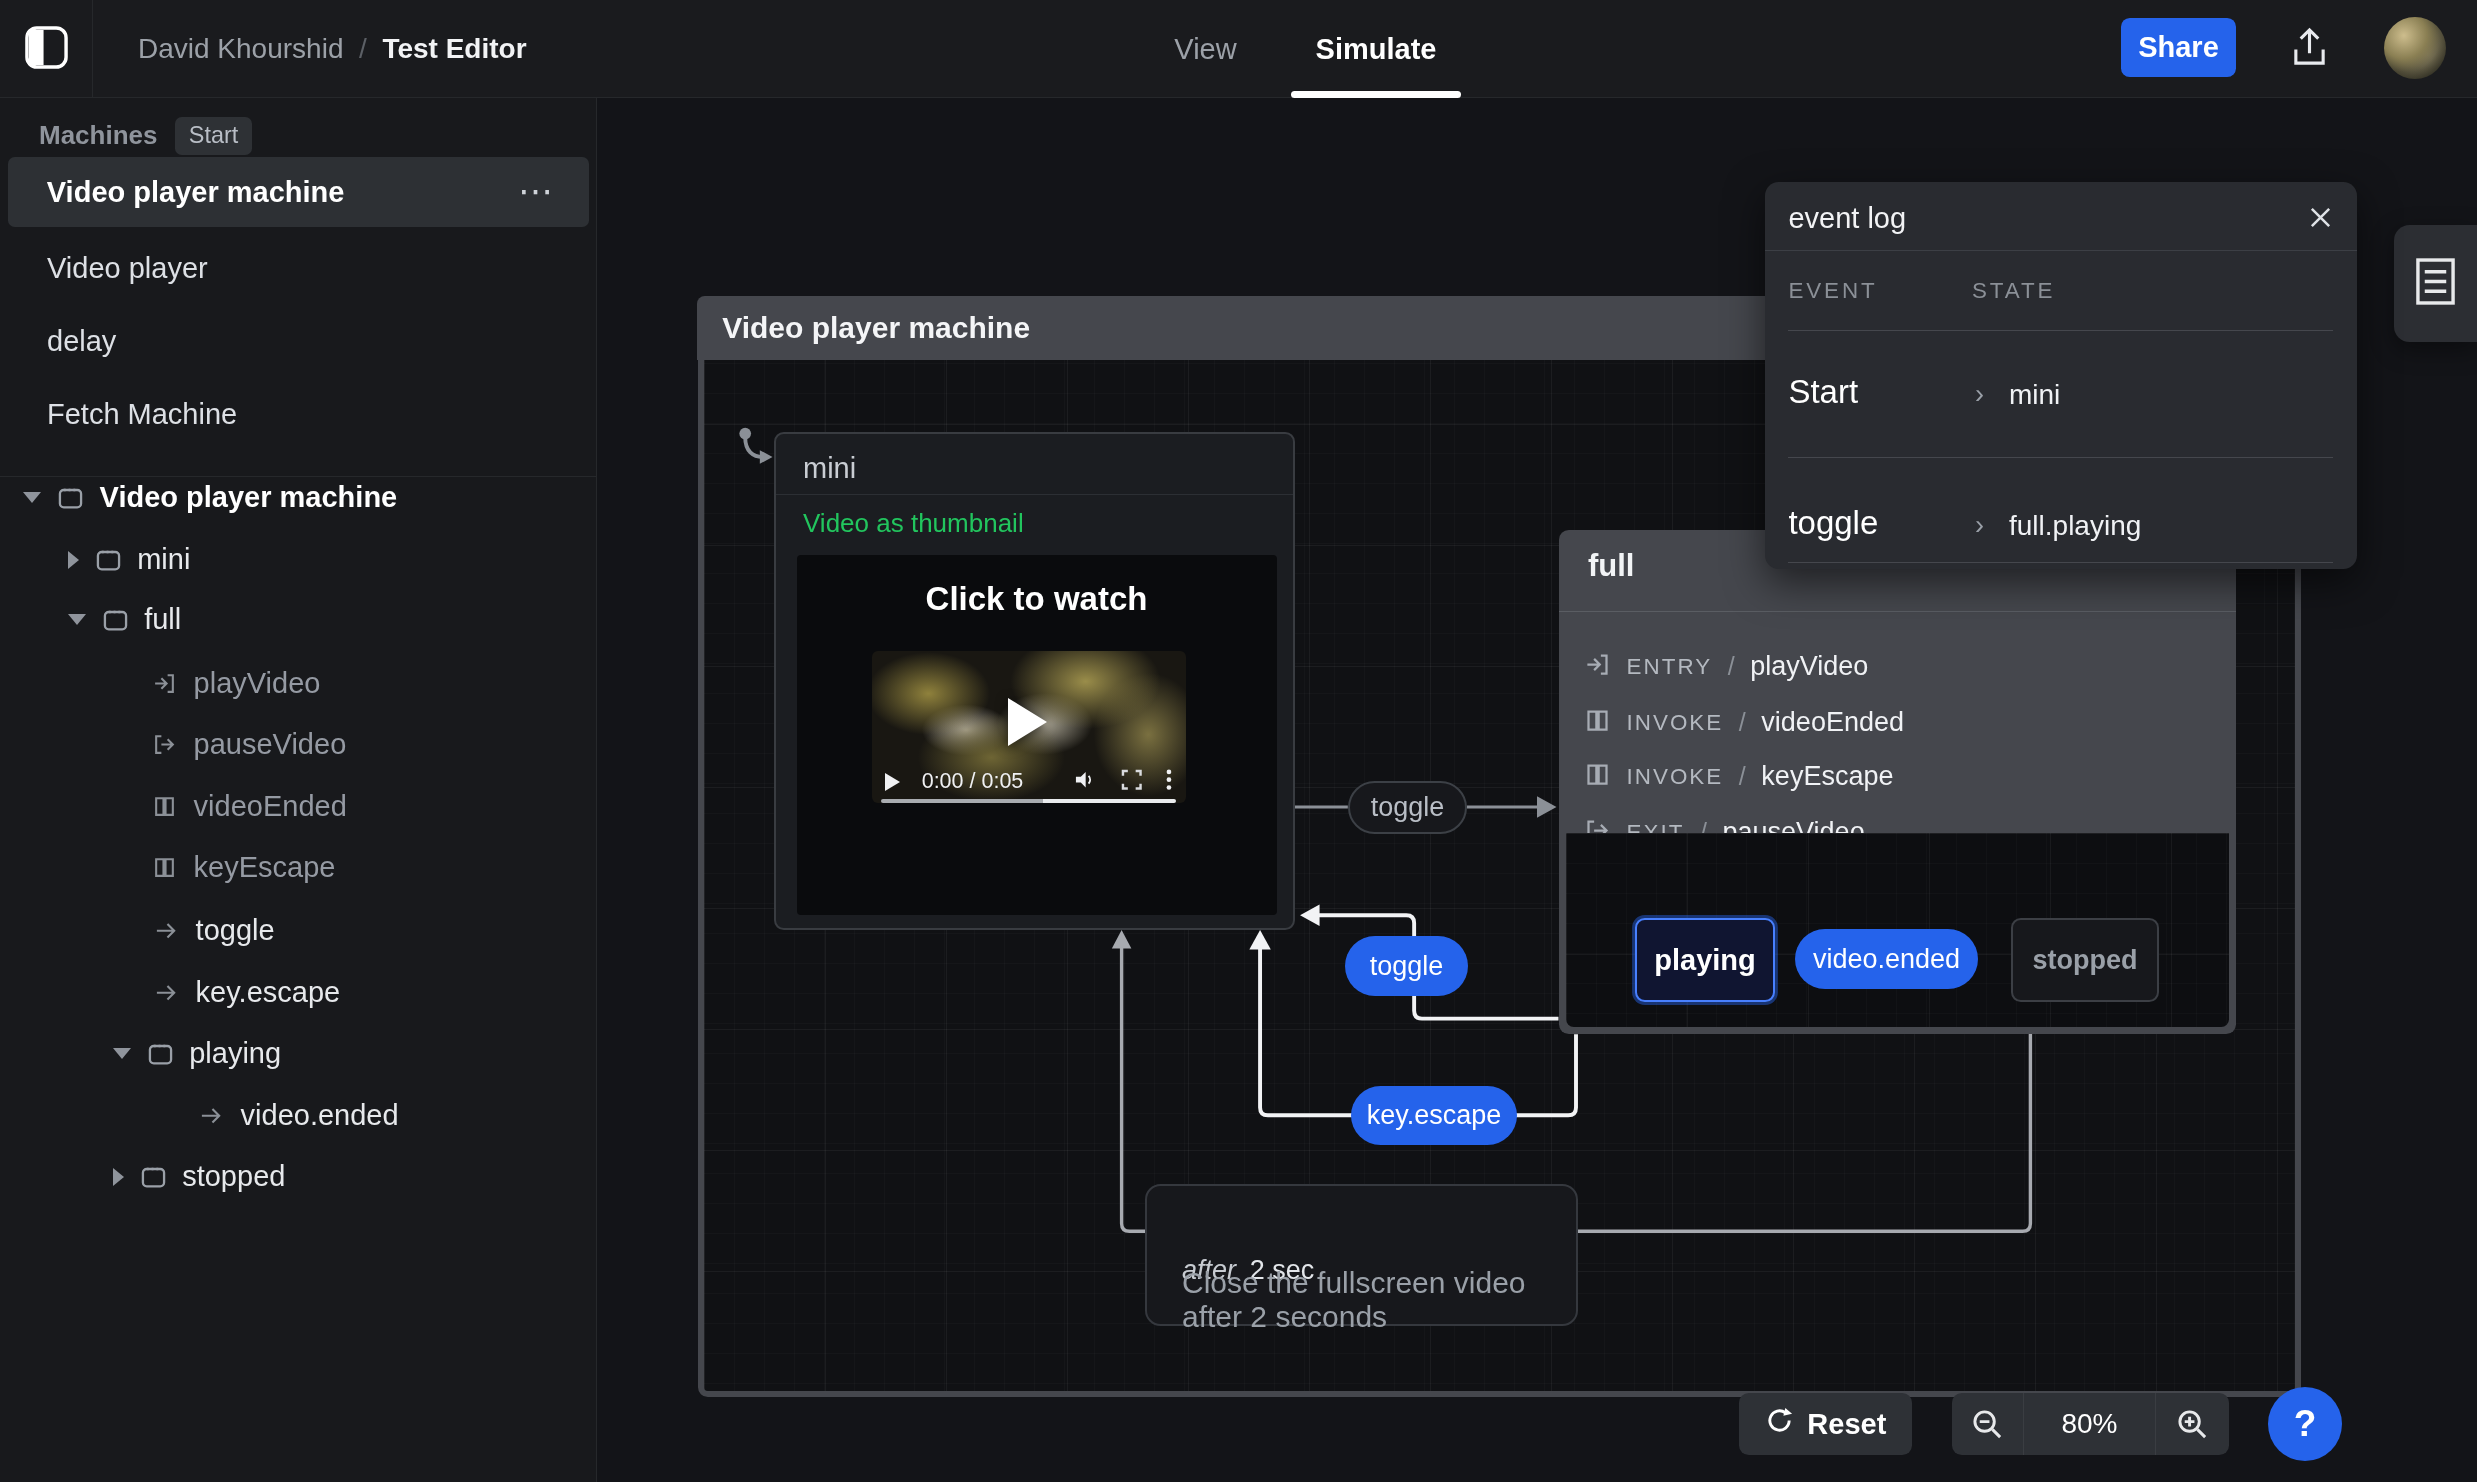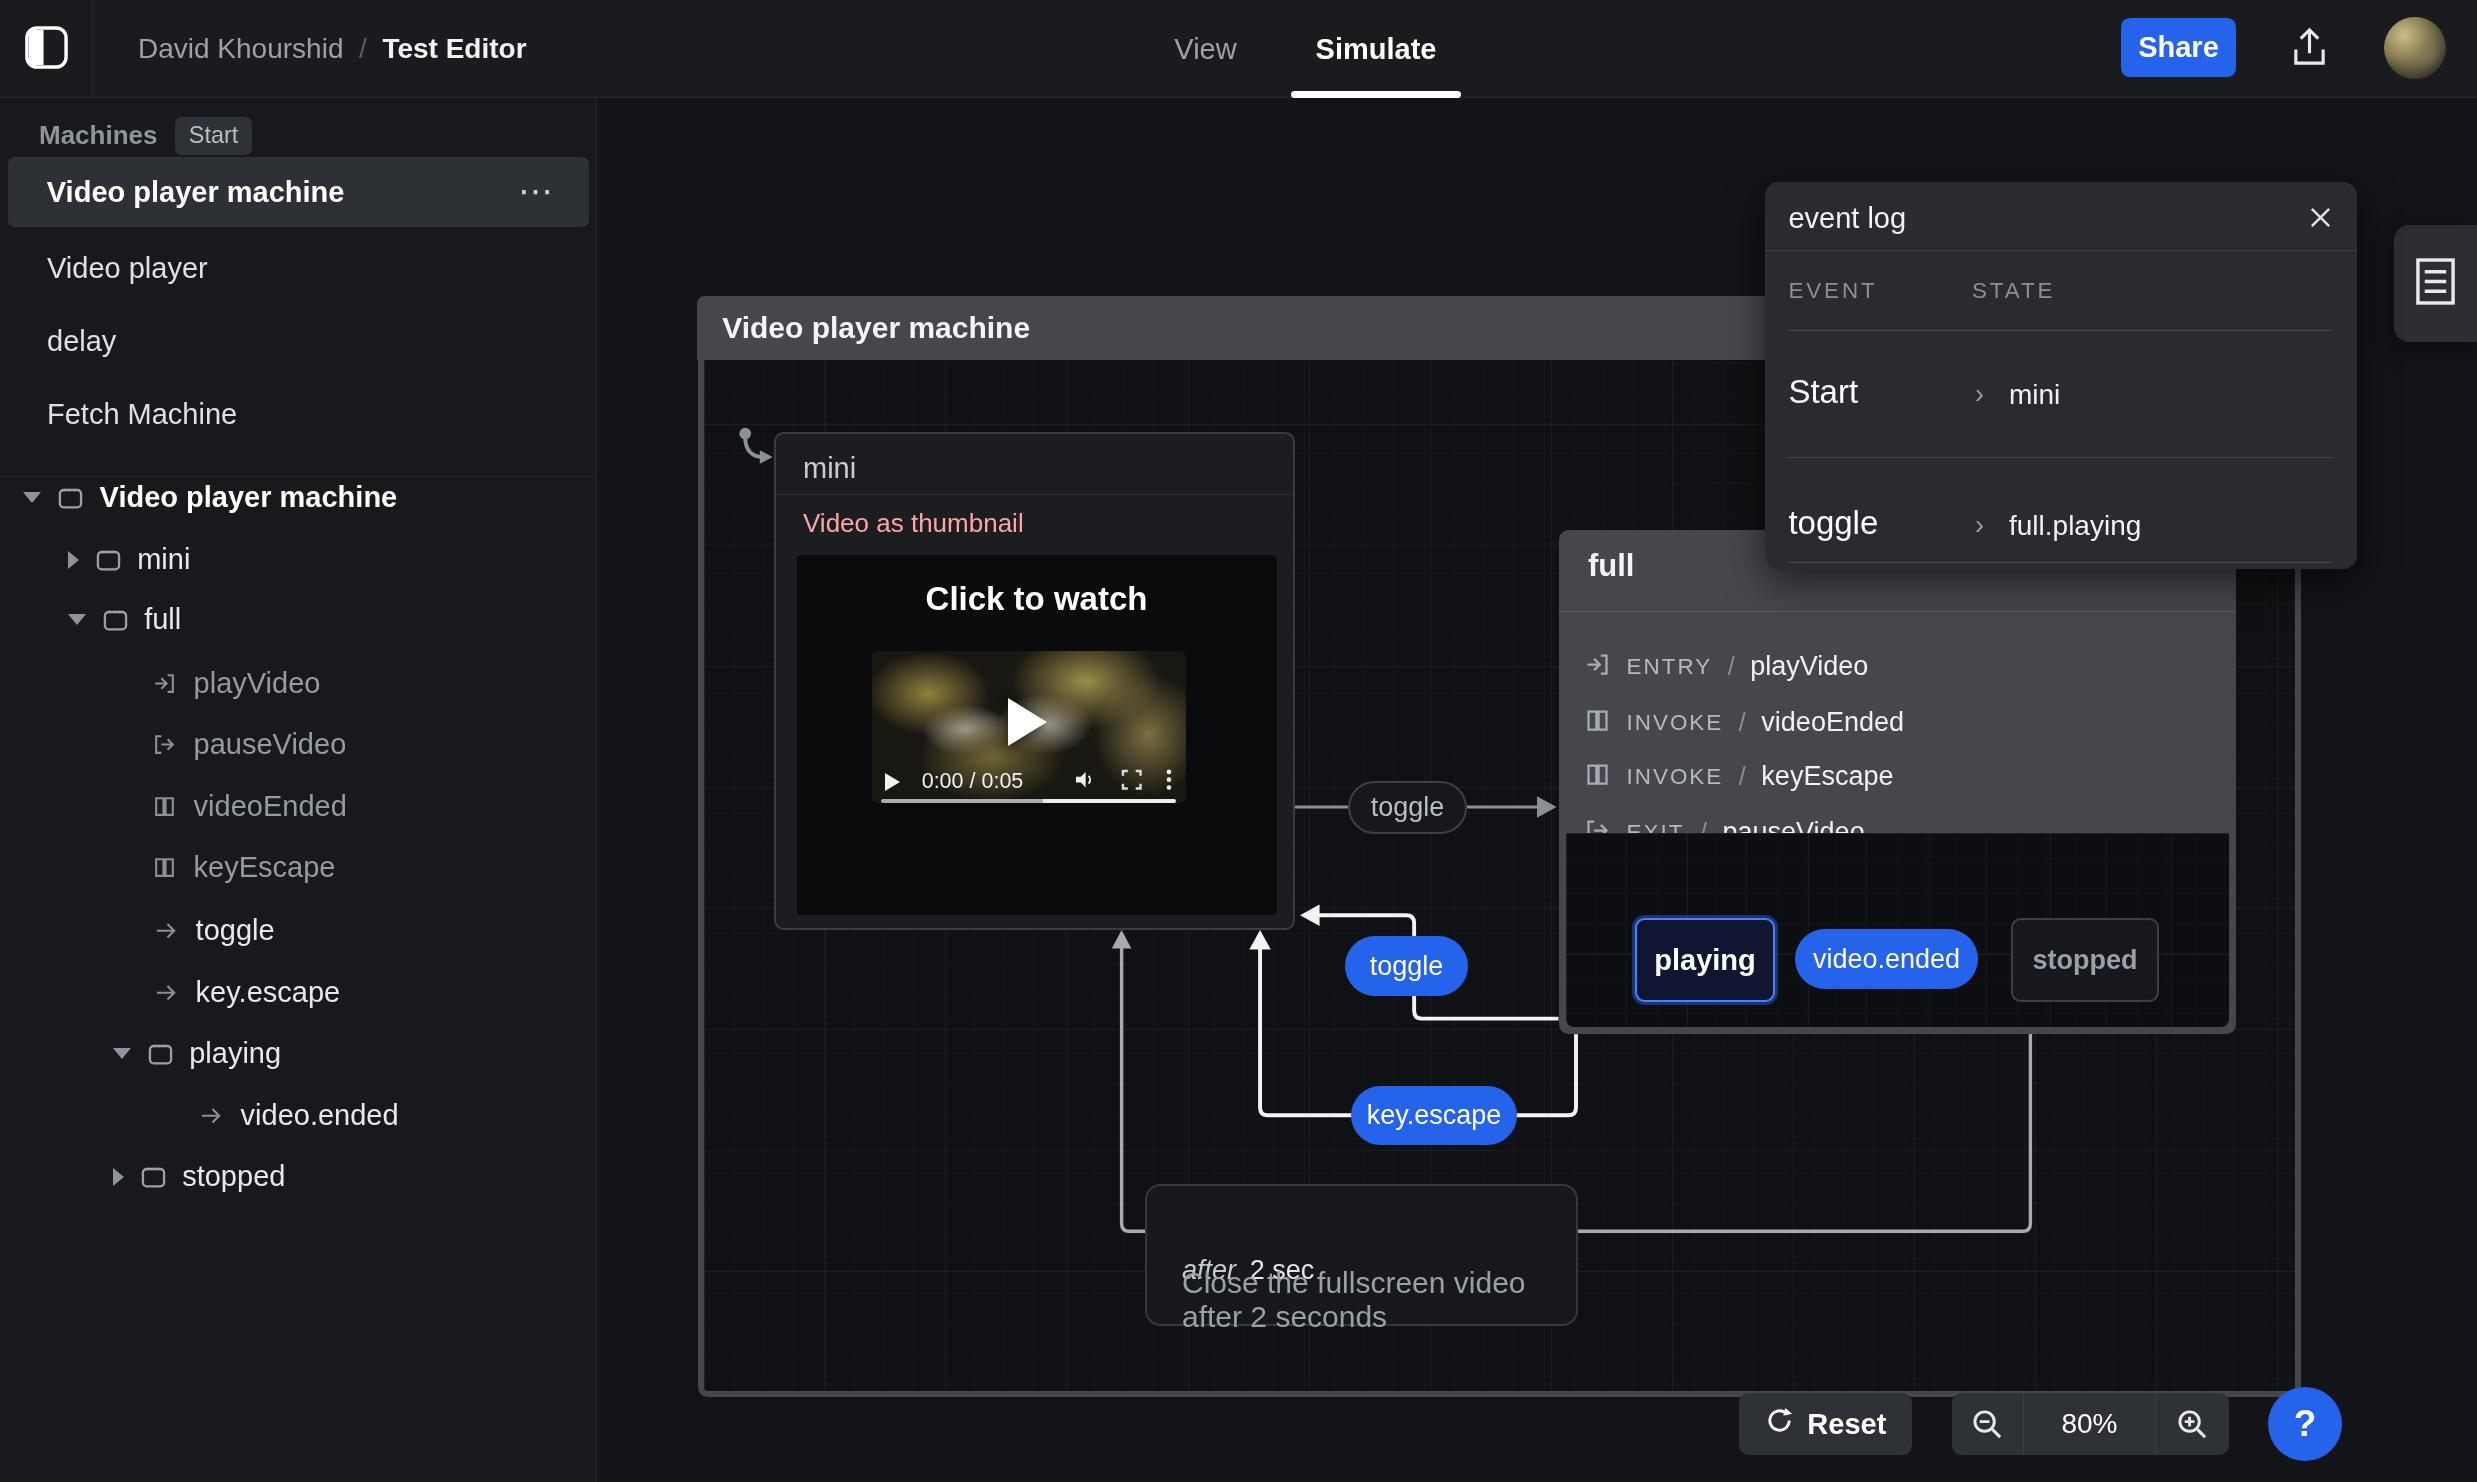--- a/index.html
+++ b/index.html
@@ -86,21 +86,21 @@
 
   #edges { position:absolute; left:0; top:0; width:1880px; height:1385px;
     z-index:2; pointer-events:none; }
 
   
   #mini-state { position:absolute; left:177px; top:334px; width:521px; height:498px;
     background:#1b1d21; border:2px solid #393c41; border-radius:9.8px; z-index:3; }
   #mini-title { position:absolute; left:27px; top:17.6px; color:#c9cdd3; font-size:29px; }
   #mini-divider { position:absolute; left:0; top:60px; width:100%; height:1px;
     background:#2c2f34; }
-  #mini-desc { position:absolute; left:27px; top:74px; color:#fca5a5; font-size:26px; }
+  #mini-desc { position:absolute; left:27px; top:74px; color:#22c55e; font-size:26px; }
   #video-panel { position:absolute; left:20.5px; top:121px; width:480px; height:360px;
     background:#0a0b0d; border-radius:3.9px; cursor:pointer; }
   #video-heading { position:absolute; left:0; top:25px; width:100%; text-align:center;
     color:#ffffff; font-size:33px; font-weight:bold; }
   #video-thumb { position:absolute; left:75px; top:96px; width:314px; height:152px;
     border-radius:5.9px; overflow:hidden; background:
       radial-gradient(88px 59px at 18% 28%, #8f813c 0%, transparent 70%),
       radial-gradient(107px 68px at 68% 20%, #9a8d4a 0%, transparent 70%),
       radial-gradient(78px 88px at 88% 55%, #7a7040 0%, transparent 70%),
       radial-gradient(98px 59px at 38% 70%, #6e6534 0%, transparent 75%),

